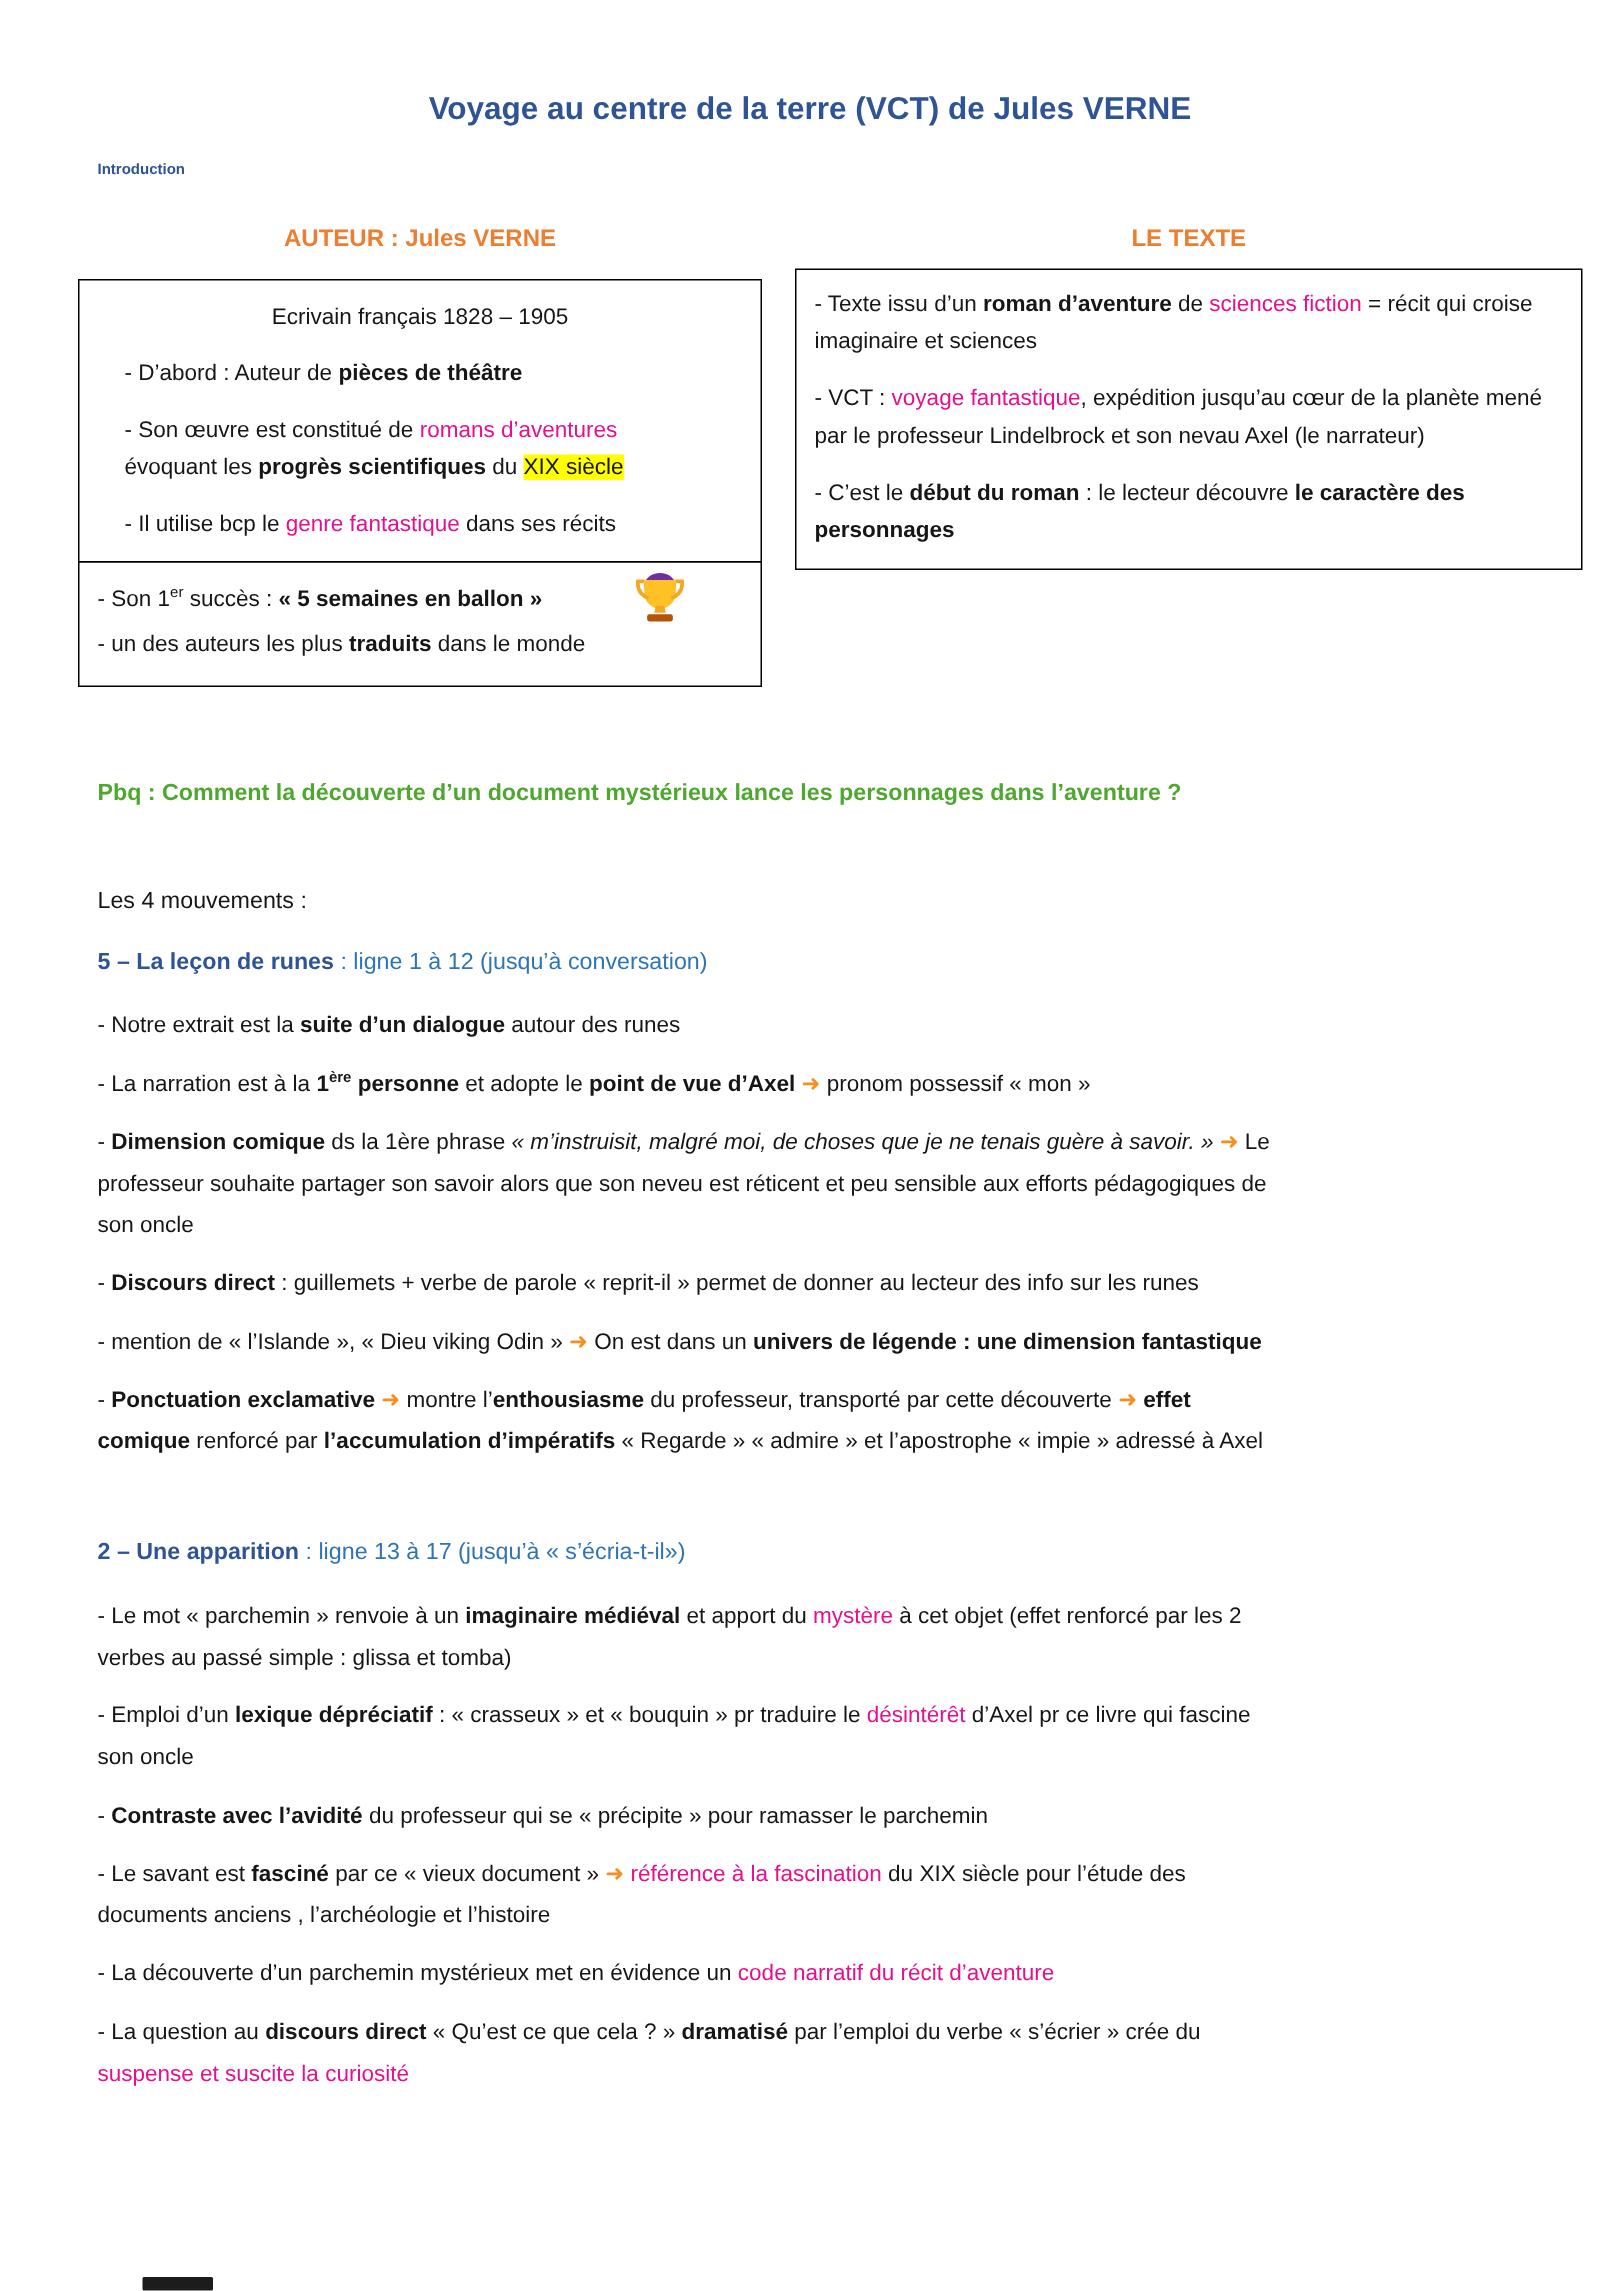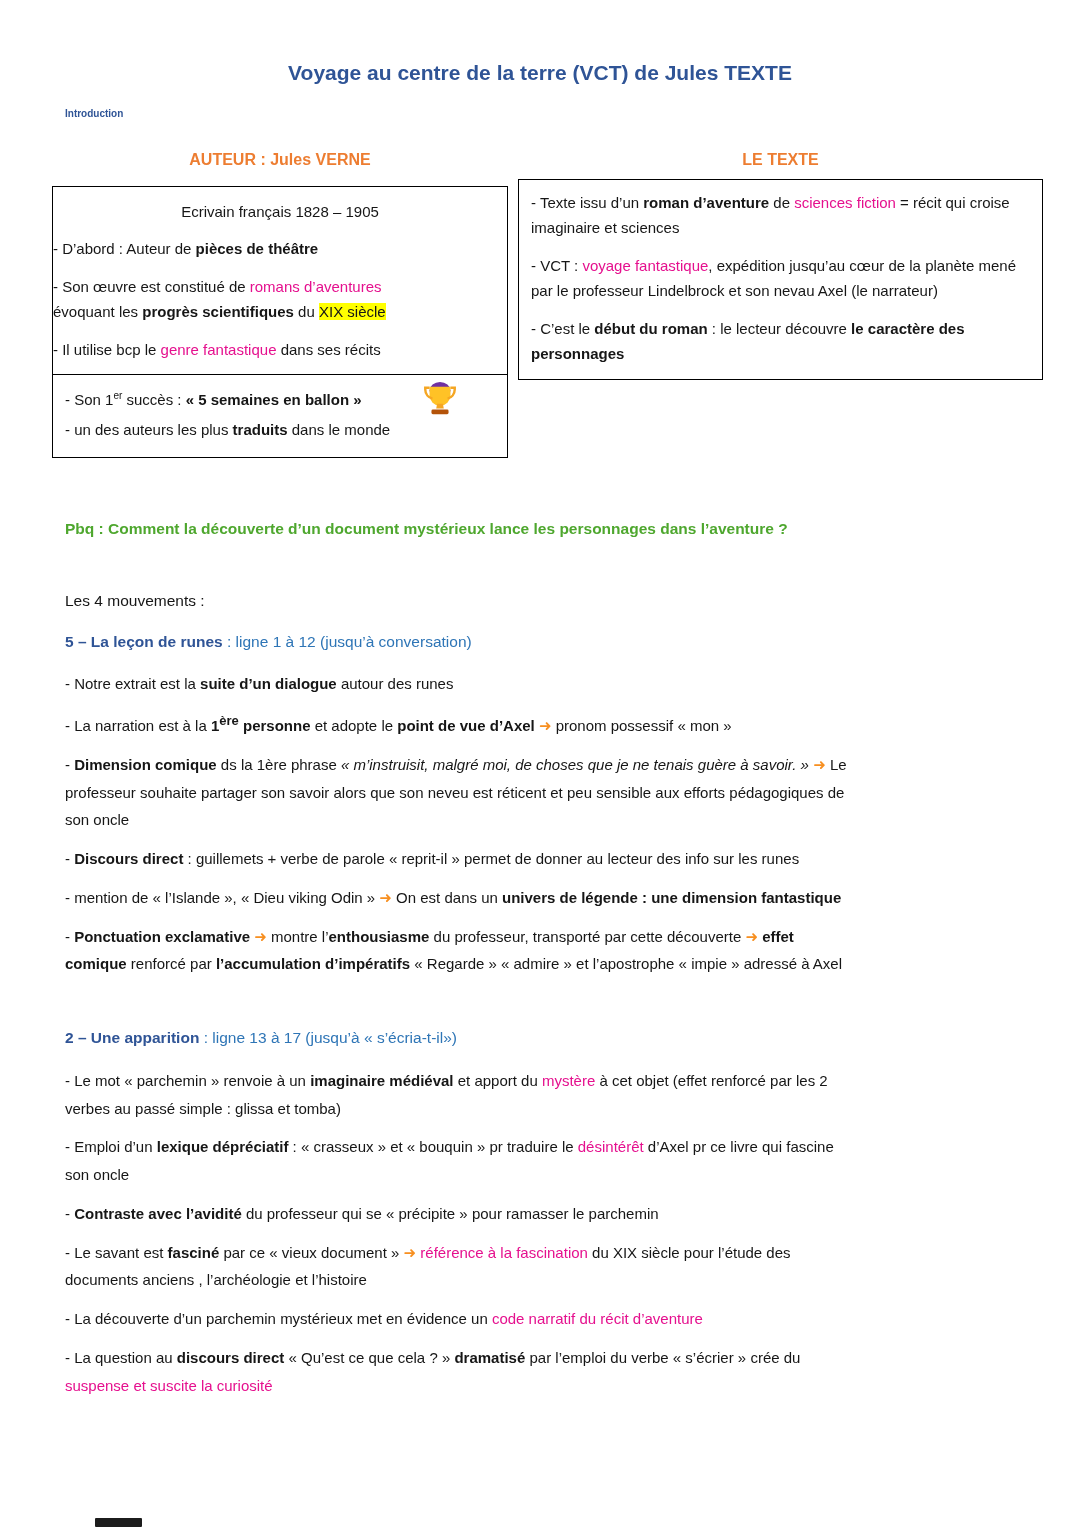--- a/index.html
+++ b/index.html
@@ -22,29 +22,29 @@
 
   .doc-title{
     text-align:center;color:var(--title-blue);
     font-size:21px;font-weight:700;line-height:1.25;
   }
   .intro-label{
     margin-top:22px;color:var(--title-blue);
     font-weight:700;font-size:10px;
   }
 
-  .two-col{display:flex;gap:10px;margin-top:30px;margin-left:-13px;width:881px}
+  .two-col{display:flex;gap:22px;margin-top:30px;margin-left:-13px;width:881px}
   .col-author{width:456px;flex:0 0 auto}
   .col-texte{width:525px;flex:0 0 auto}
   .col-header{
     color:var(--header-orange);font-weight:700;font-size:16px;
     text-align:center;line-height:1.4;
   }
   .box{
-    border:1.6px solid #000;padding:10px 0;
+    border:1.6px solid #000;padding:10px 30px;
     font-size:15px;line-height:1.7;
   }
   .box-author-1{margin-top:14px}
   .box-author-2{margin-top:-1.6px;position:relative;padding:12px 12px}
   .box-texte{margin-top:7px;padding:10px 12px}
   .box1-heading{text-align:center;margin:2px 0 12px}
   .box .para{margin:0 0 12px}
   .box .para:last-child{margin-bottom:2px}
   .box-author-2 .para{margin:0 0 5px}
   .box-texte .para{margin:0 0 12px}
@@ -62,33 +62,33 @@
   .st-bold{color:var(--title-blue);font-weight:700}
   .st-rest{color:var(--light-blue)}
   .s-para{line-height:1.85;margin:0 0 11px}
 
   .run-b{font-weight:700}
   .run-pb{font-weight:400;color:var(--pink)}
   .run-hl{background:var(--highlight)}
   .run-i{font-style:italic}
   .run-ar{color:var(--arrow-orange);font-weight:700}
   .run-sup{vertical-align:super;font-size:10px}
-  .run-bsup{vertical-align:super;font-size:13px;font-weight:700}
+  .run-bsup{vertical-align:super;font-size:10px;font-weight:700}
 
   .page-edge-mark{
     position:absolute;left:95px;bottom:0;width:47px;height:9px;
     background:#1c1c1c;border-radius:1px;
   }
 </style>
 </head>
 <body>
 
 <div class="page">
 
-  <h1 class="doc-title">Voyage au centre de la terre (VCT) de Jules TEXTE</h1>
+  <h1 class="doc-title">Voyage au centre de la terre (VCT) de Jules VERNE</h1>
 
   <div class="intro-label">Introduction</div>
 
   <div class="two-col">
 
     <div class="col col-author">
       <div class="col-header">AUTEUR : Jules VERNE</div>
 
       <div class="box box-author-1">
         <div class="box1-heading">Ecrivain français 1828 – 1905</div>

